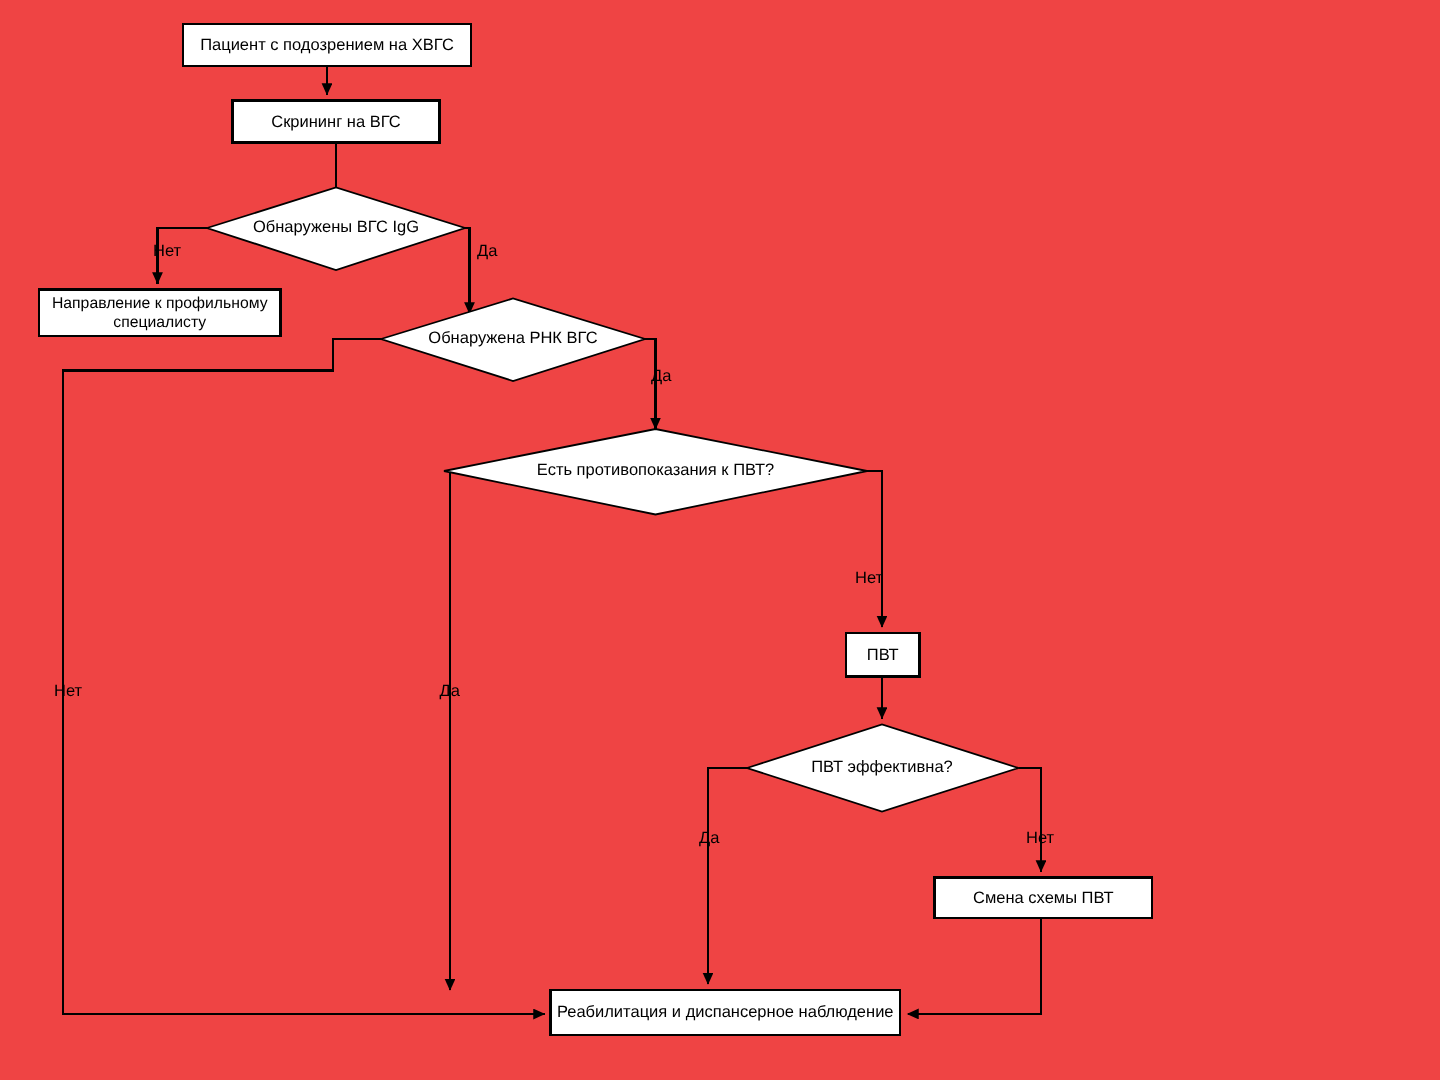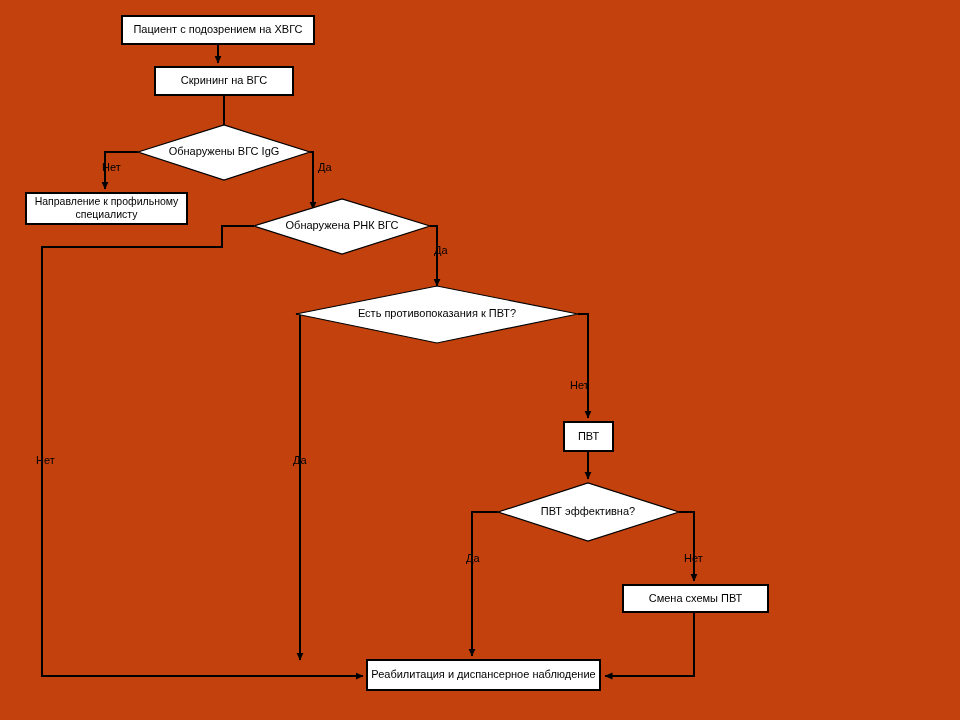--- a/index.html
+++ b/index.html
@@ -10,21 +10,21 @@
   body {
     width: 960px;
     height: 720px;
     font-family: "Liberation Sans", sans-serif;
     overflow: hidden;
   }
   #flowchart-root {
     position: relative;
     width: 960px;
     height: 720px;
-    background: #c2410c;
+    background: #ef4444;
   }
   svg.chart-canvas {
     position: absolute;
     top: 0;
     left: 0;
     width: 960px;
     height: 720px;
     display: block;
   }
   .node-shape {

